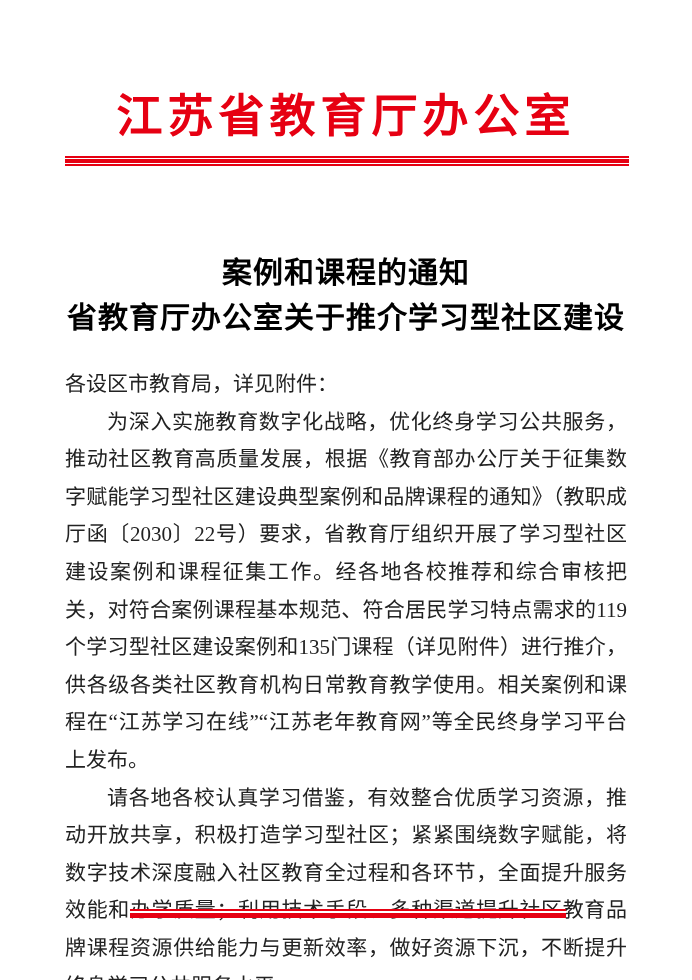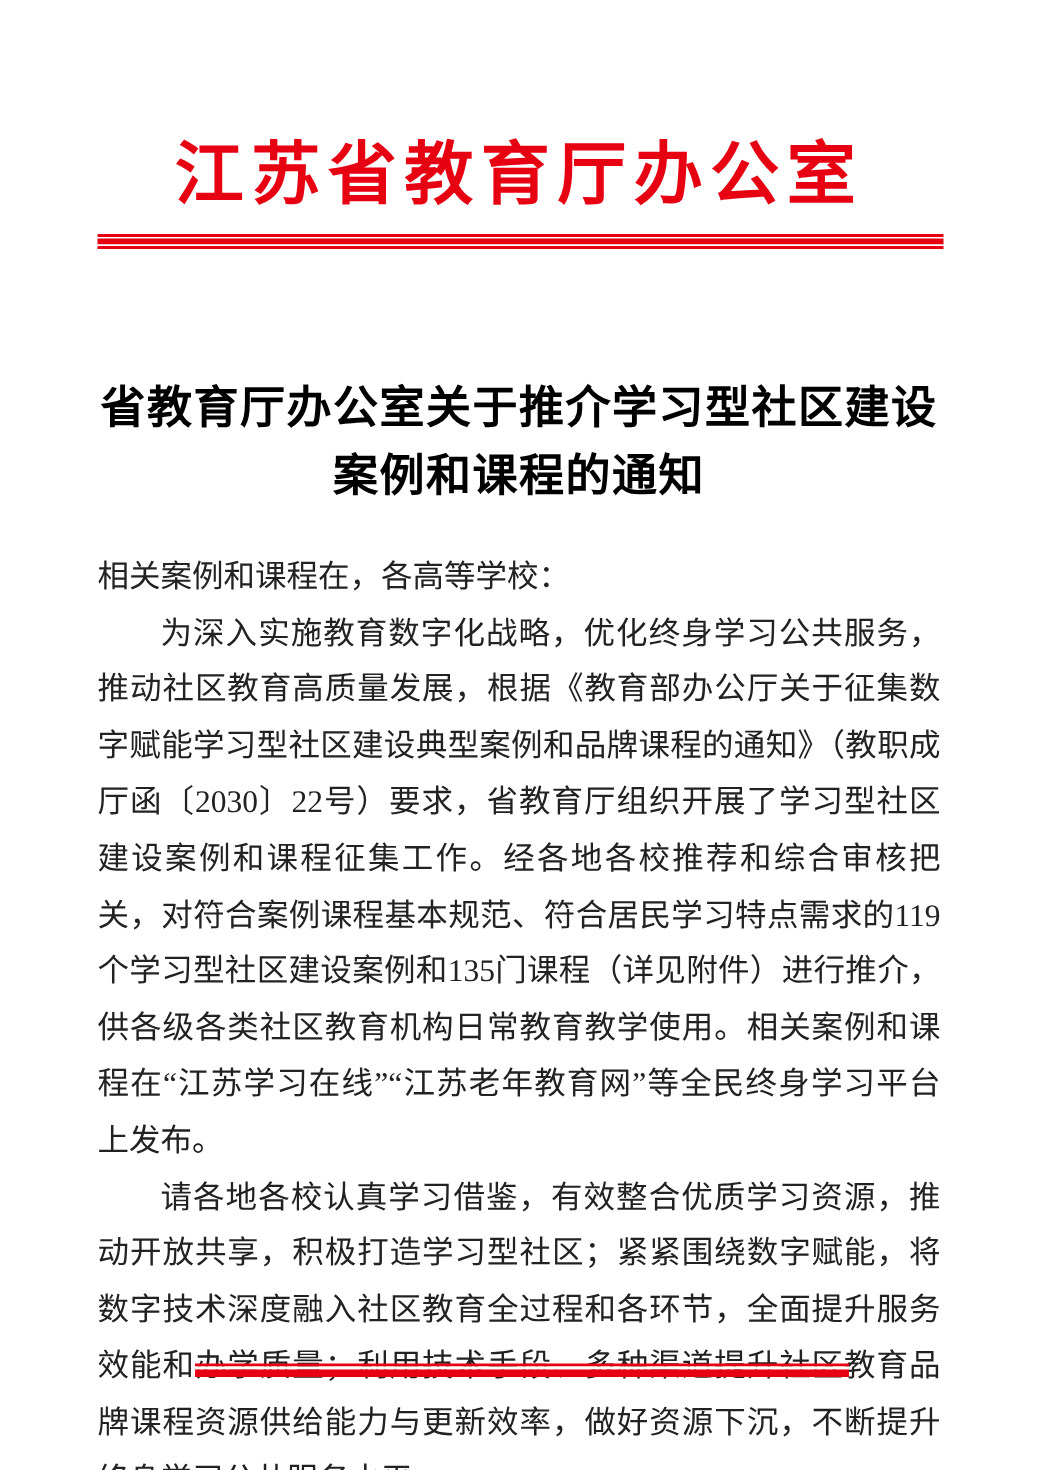--- a/index.html
+++ b/index.html
@@ -82,26 +82,26 @@
 
   <div class="rule rule-top">
     <div class="thin"></div>
     <div class="gap"></div>
     <div class="thick"></div>
     <div class="gap"></div>
     <div class="thin"></div>
   </div>
 
   <h1 class="doc-title">
+    <span class="line">案例和课程的通知</span>
     <span class="line">省教育厅办公室关于推介学习型社区建设</span>
-    <span class="line">案例和课程的通知</span>
   </h1>
 
   <div class="body-text">
-    <p class="salutation">相关案例和课程在，各高等学校：</p>
+    <p class="salutation">各设区市教育局，详见附件：</p>
     <p class="para">为深入实施教育数字化战略，优化终身学习公共服务，推动社区教育高质量发展，根据《教育部办公厅关于征集数字赋能学习型社区建设典型案例和品牌课程的通知》（教职成厅函〔2030〕22号）要求，省教育厅组织开展了学习型社区建设案例和课程征集工作。经各地各校推荐和综合审核把关，对符合案例课程基本规范、符合居民学习特点需求的119个学习型社区建设案例和135门课程（详见附件）进行推介，供各级各类社区教育机构日常教育教学使用。相关案例和课程在“江苏学习在线”“江苏老年教育网”等全民终身学习平台上发布。</p>
     <p class="para">请各地各校认真学习借鉴，有效整合优质学习资源，推动开放共享，积极打造学习型社区；紧紧围绕数字赋能，将数字技术深度融入社区教育全过程和各环节，全面提升服务效能和办学质量；利用技术手段、多种渠道提升社区教育品牌课程资源供给能力与更新效率，做好资源下沉，不断提升终身学习公共服务水平。</p>
   </div>
 
   <div class="rule rule-bottom">
     <div class="thin"></div>
     <div class="gap"></div>
     <div class="thick"></div>
   </div>
 

